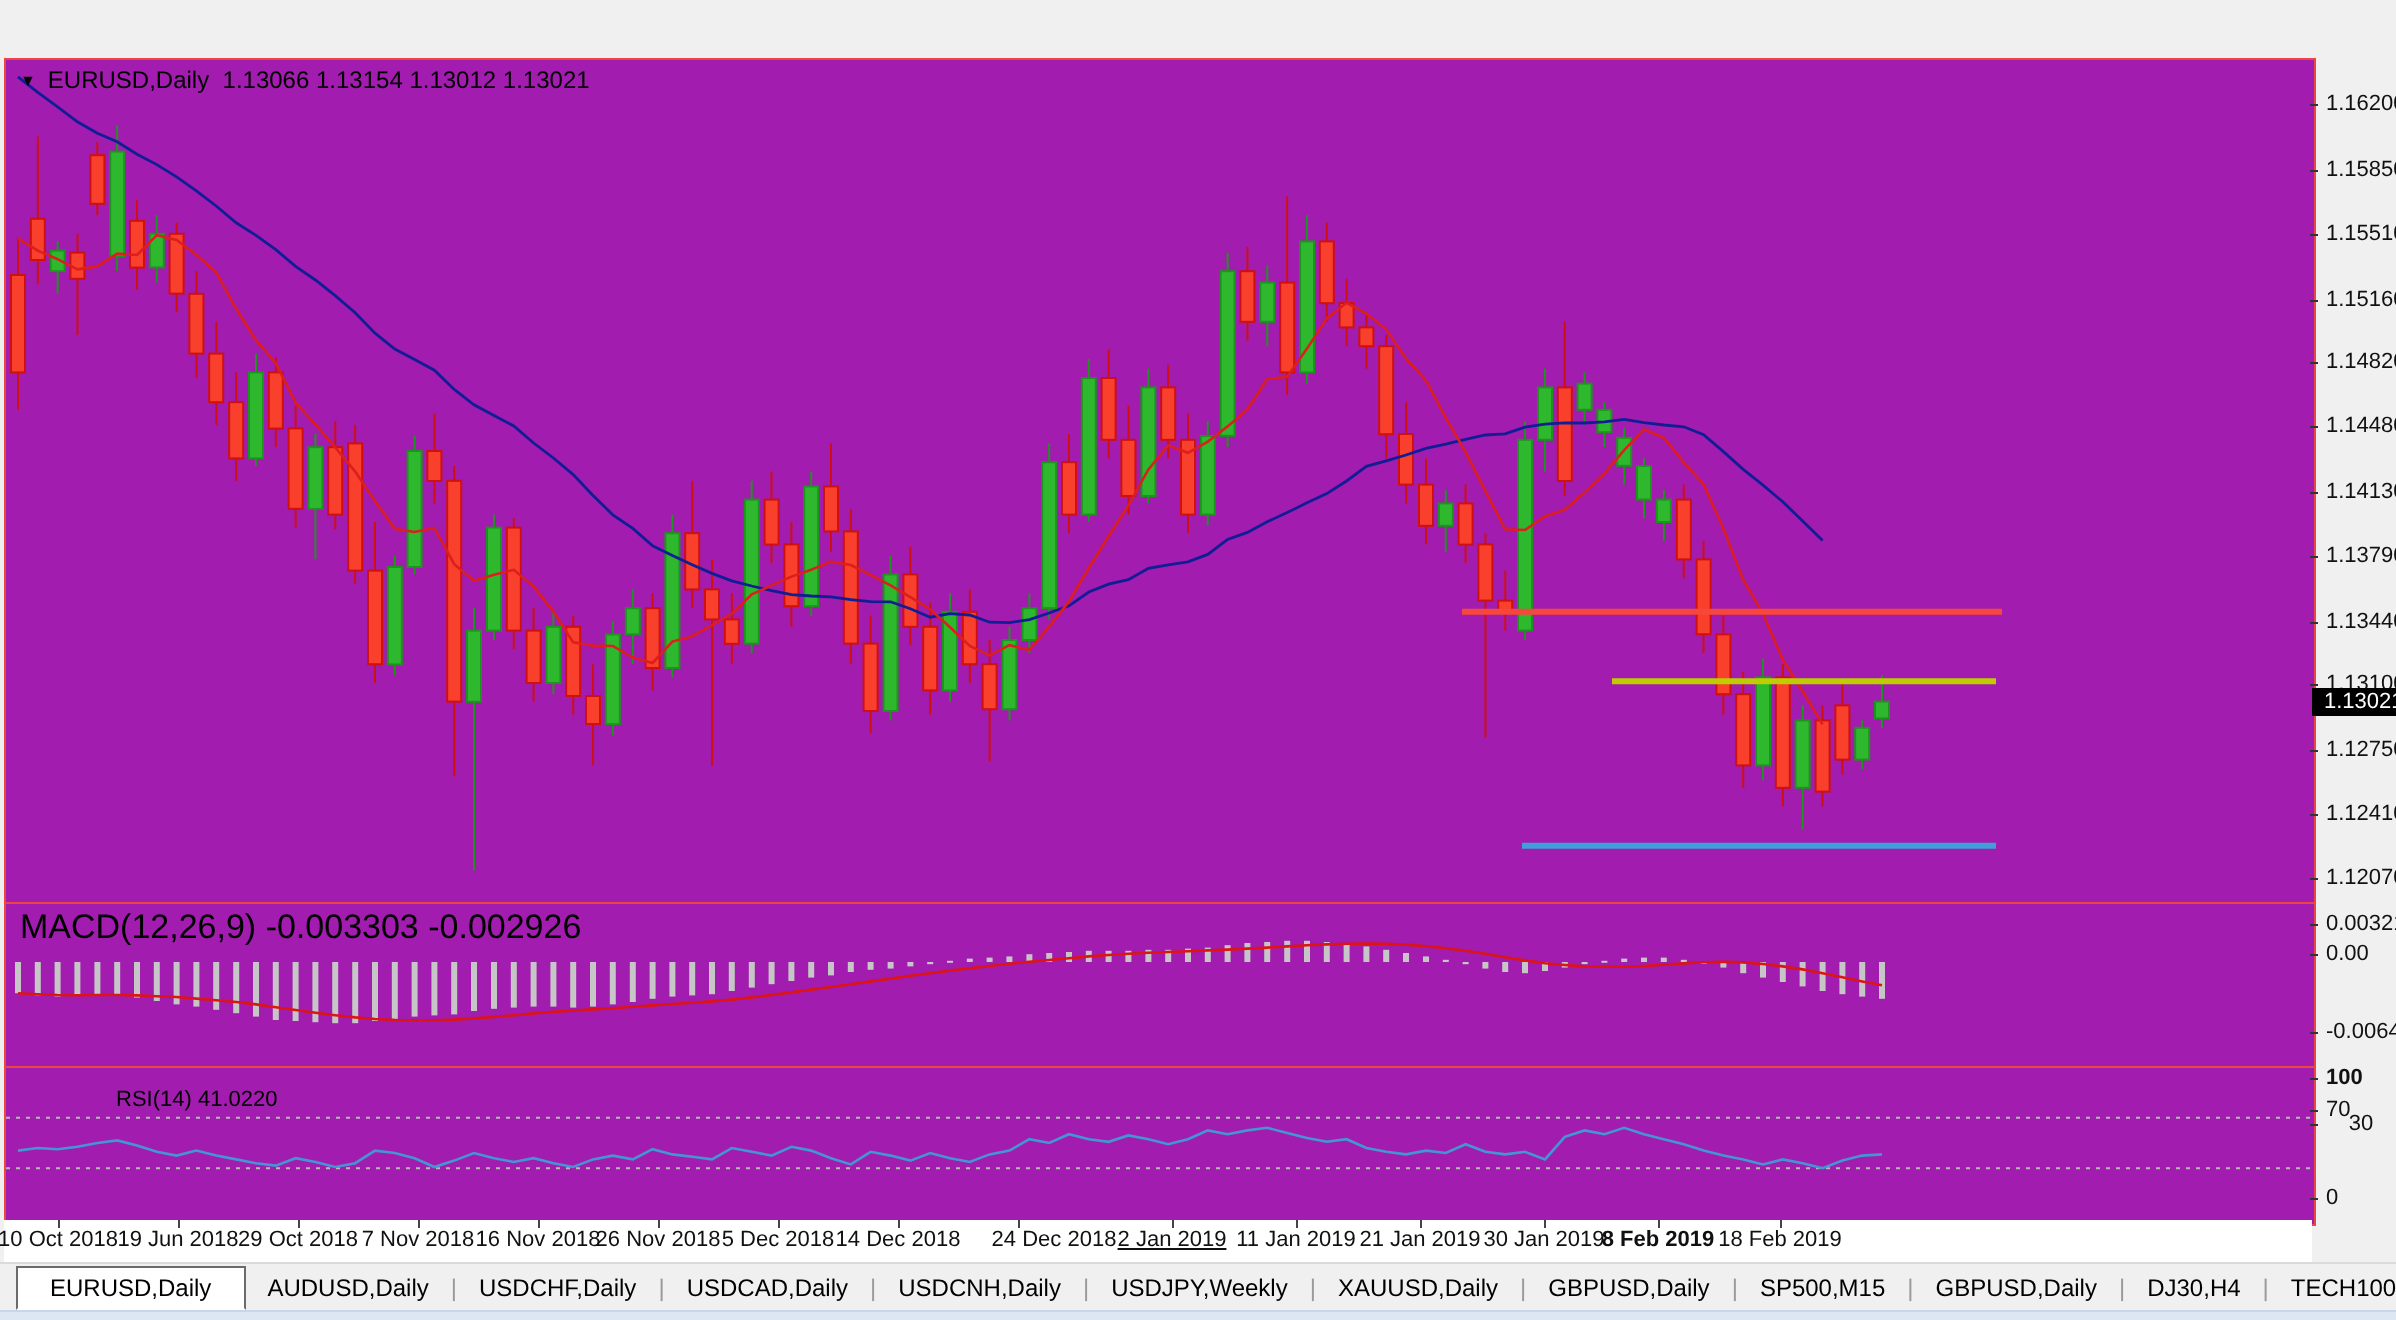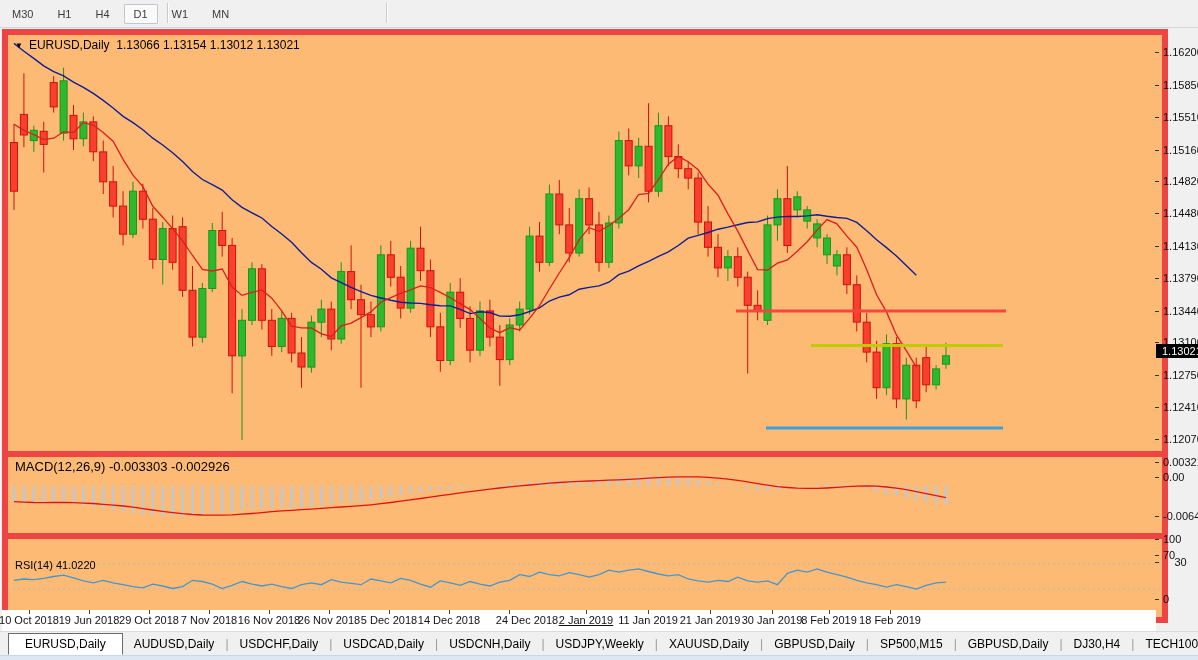--- a/index.html
+++ b/index.html
@@ -4,21 +4,21 @@
 <style>
   html,body{margin:0;padding:0;}
   body{width:1198px;height:660px;background:#f0f0f0;font-family:"Liberation Sans",sans-serif;overflow:hidden;position:relative;}
   .screen{position:absolute;inset:0;}
   
   .toolbar{position:absolute;left:0;top:0;width:1198px;height:27px;background:#f0f0f0;border-bottom:1px solid #d6d6d6;}
   .tf-btn{display:inline-block;margin:4px 2px 0 2px;padding:3px 9px;font-size:11px;color:#3c3c3c;border:1px solid transparent;border-radius:1px;cursor:default;}
   .tf-btn.active{background:#fafafa;border:1px solid #c0c6cc;}
   .tb-sep{position:absolute;top:3px;width:1px;height:20px;background:#c9c9c9;border-right:1px solid #fff;}
   
-  .panel{position:absolute;left:2px;width:1154px;background:#fdba74;border:6px solid #ef4444;}
+  .panel{position:absolute;left:2px;width:1154px;background:#a21caf;border:1px solid #ef4444;}
   #main-panel{top:29px;height:421px;}
   #macd-panel{top:451px;height:82px;}
   #rsi-panel{top:533px;height:78px;}
   .panel svg{position:absolute;left:0;top:0;}
   .pane-label{position:absolute;left:7px;top:3px;font-size:12px;color:#000;white-space:nowrap;z-index:5;}
   .menu-arrow{font-size:8px;margin-right:6px;position:relative;top:-1px;}
   
   .axis-label{position:absolute;left:1156px;width:42px;font-size:11px;color:#111;white-space:nowrap;}
   .axis-label .dash{position:absolute;left:-1px;top:6px;width:4px;height:1px;background:#333;}
   .axis-label .t{margin-left:7px;}
@@ -32,25 +32,20 @@
   .tab{font-size:12px;color:#000000;padding:3px 11px;white-space:nowrap;cursor:default;}
   .tab.active{background:#fff;color:#000;border:1px solid #6b6b6b;border-bottom-color:#fff;padding:3px 16px;position:relative;top:0px;}
   .tab-sep{color:#9a9a9a;font-size:12px;}
   .bottom-strip{position:absolute;left:0;top:655px;width:1198px;height:5px;background:#dde6f3;border-top:1px solid #c9d6e8;}
 </style>
 </head>
 <body>
 
 <div class="screen">
 
-  <div class="toolbar">
-    <span id="tf-buttons"><span class="tf-btn">M30</span><span class="tf-btn">H1</span><span class="tf-btn">H4</span><span class="tf-btn active">D1</span><span class="tf-btn">W1</span><span class="tf-btn">MN</span></span>
-    <span class="tb-sep" style="left:167px"></span>
-    <span class="tb-sep" style="left:386px"></span>
-  </div>
 
   <div class="panel" id="main-panel">
     <svg id="main-svg" width="1152" height="419">
         <g>
           <line x1="6" y1="88.8" x2="6" y2="174.9" stroke="#cf1010" stroke-width="1"></line>
           <line x1="15.915" y1="38.3" x2="15.915" y2="112.2" stroke="#cf1010" stroke-width="1"></line>
           <line x1="25.83" y1="90.7" x2="25.83" y2="116.9" stroke="#1d941d" stroke-width="1"></line>
           <line x1="35.745" y1="86.9" x2="35.745" y2="137.5" stroke="#cf1010" stroke-width="1"></line>
           <line x1="45.66" y1="41.1" x2="45.66" y2="77.6" stroke="#cf1010" stroke-width="1"></line>
           <line x1="55.574999999999996" y1="32.7" x2="55.574999999999996" y2="105.6" stroke="#1d941d" stroke-width="1"></line>
@@ -342,50 +337,50 @@
         <rect x="867.1" y="29.0" width="3" height="5.6" fill="#c6c6c6"></rect>
         <rect x="877.0" y="29.0" width="3" height="7.8" fill="#c6c6c6"></rect>
         <rect x="886.9" y="29.0" width="3" height="10.0" fill="#c6c6c6"></rect>
         <rect x="896.8" y="29.0" width="3" height="12.2" fill="#c6c6c6"></rect>
         <rect x="906.8" y="29.0" width="3" height="14.5" fill="#c6c6c6"></rect>
         <rect x="916.7" y="29.0" width="3" height="16.1" fill="#c6c6c6"></rect>
         <rect x="926.6" y="29.0" width="3" height="17.3" fill="#c6c6c6"></rect>
         <rect x="936.5" y="29.0" width="3" height="18.4" fill="#c6c6c6"></rect>
         <polyline points="6.0,44.6 15.9,45.1 25.8,45.5 35.7,45.6 45.7,45.5 55.6,45.5 65.5,45.7 75.4,46.1 85.3,46.5 95.2,47.3 105.1,48.1 115.1,49.0 125.0,50.2 134.9,51.6 144.8,53.0 154.7,54.4 164.6,55.6 174.6,56.7 184.5,57.5 194.4,58.0 204.3,58.1 214.2,58.1 224.1,57.8 234.0,57.2 244.0,56.5 253.9,55.6 263.8,54.7 273.7,53.9 283.6,53.3 293.5,52.7 303.4,52.1 313.4,51.4 323.3,50.7 333.2,50.0 343.1,49.4 353.0,48.7 362.9,47.8 372.9,46.7 382.8,45.5 392.7,44.2 402.6,42.8 412.5,41.5 422.4,40.1 432.3,38.7 442.3,37.3 452.2,35.9 462.1,34.6 472.0,33.3 481.9,32.1 491.8,31.0 501.7,29.9 511.7,28.9 521.6,28.0 531.5,27.1 541.4,26.2 551.3,25.5 561.2,24.9 571.2,24.4 581.1,24.0 591.0,23.6 600.9,23.2 610.8,22.8 620.7,22.3 630.6,21.8 640.6,21.2 650.5,20.6 660.4,20.2 670.3,19.9 680.2,19.8 690.1,19.9 700.0,20.3 710.0,21.1 719.9,22.1 729.8,23.4 739.7,24.9 749.6,26.6 759.5,28.2 769.5,29.6 779.4,30.5 789.3,31.2 799.2,31.4 809.1,31.4 819.0,31.0 828.9,30.4 838.9,29.7 848.8,29.1 858.7,28.9 868.6,29.2 878.5,30.0 888.4,31.2 898.3,32.7 908.3,34.6 918.2,36.6 928.1,38.7 938.0,40.6" fill="none" stroke="#dc1414" stroke-width="1.3"></polyline>
       </svg>
-    <div class="pane-label" style="font-size:13px;top:2px;">MACD(12,26,9) -0.003303 -0.002926</div>
+    <div class="pane-label" style="font-size:17px;top:2px;">MACD(12,26,9) -0.003303 -0.002926</div>
   </div>
 
   <div class="panel" id="rsi-panel">
     <svg id="rsi-svg" width="1152" height="76">
         <line x1="0" y1="24.9" x2="1152" y2="24.9" stroke="#b8b8b8" stroke-width="1" stroke-dasharray="2,3"></line>
         <line x1="0" y1="50.1" x2="1152" y2="50.1" stroke="#b8b8b8" stroke-width="1" stroke-dasharray="2,3"></line>
         <polyline points="6.0,41.3 15.9,40.0 25.8,40.6 35.7,39.4 45.7,37.5 55.6,36.2 65.5,38.8 75.4,41.9 85.3,43.8 95.2,41.3 105.1,43.8 115.1,45.7 125.0,47.6 134.9,48.8 144.8,45.1 154.7,47.0 164.6,49.5 174.6,47.6 184.5,41.3 194.4,42.5 204.3,45.1 214.2,49.5 224.1,46.3 234.0,42.5 244.0,45.1 253.9,47.0 263.8,45.1 273.7,47.6 283.6,49.5 293.5,45.7 303.4,43.8 313.4,45.7 323.3,40.6 333.2,43.2 343.1,44.4 353.0,45.7 362.9,40.0 372.9,41.9 382.8,43.8 392.7,39.4 402.6,41.3 412.5,45.1 422.4,48.2 432.3,41.9 442.3,43.8 452.2,46.3 462.1,42.5 472.0,45.1 481.9,47.0 491.8,43.2 501.7,41.3 511.7,35.6 521.6,37.5 531.5,33.1 541.4,35.6 551.3,36.9 561.2,33.7 571.2,35.6 581.1,38.1 591.0,35.6 600.9,31.2 610.8,33.1 620.7,31.2 630.6,29.9 640.6,32.5 650.5,35.0 660.4,36.9 670.3,35.6 680.2,40.0 690.1,41.9 700.0,43.2 710.0,41.3 719.9,42.5 729.8,38.1 739.7,41.9 749.6,43.2 759.5,41.9 769.5,45.7 779.4,34.4 789.3,31.2 799.2,33.1 809.1,29.9 819.0,33.1 828.9,35.6 838.9,38.1 848.8,41.3 858.7,43.8 868.6,45.7 878.5,48.2 888.4,45.7 898.3,47.6 908.3,50.1 918.2,46.3 928.1,43.8 938.0,43.2" fill="none" stroke="#4496d2" stroke-width="1.3"></polyline>
       </svg>
-    <div class="pane-label" style="font-size:11px;top:20px;">RSI(14) 41.0220</div>
+    <div class="pane-label" style="font-size:11px;top:10px;margin-left:48px;">RSI(14) 41.0220</div>
   </div>
 
   <div id="axis-layer">
       <div class="axis-label" style="top: 46px;"><span class="dash"></span><span class="t">1.16200</span></div>
       <div class="axis-label" style="top: 79px;"><span class="dash"></span><span class="t">1.15850</span></div>
       <div class="axis-label" style="top: 111px;"><span class="dash"></span><span class="t">1.15510</span></div>
       <div class="axis-label" style="top: 144px;"><span class="dash"></span><span class="t">1.15160</span></div>
       <div class="axis-label" style="top: 175px;"><span class="dash"></span><span class="t">1.14820</span></div>
       <div class="axis-label" style="top: 207px;"><span class="dash"></span><span class="t">1.14480</span></div>
       <div class="axis-label" style="top: 240px;"><span class="dash"></span><span class="t">1.14130</span></div>
       <div class="axis-label" style="top: 272px;"><span class="dash"></span><span class="t">1.13790</span></div>
       <div class="axis-label" style="top: 305px;"><span class="dash"></span><span class="t">1.13440</span></div>
       <div class="axis-label" style="top: 336px;"><span class="dash"></span><span class="t">1.13100</span></div>
       <div class="axis-label" style="top: 369px;"><span class="dash"></span><span class="t">1.12750</span></div>
       <div class="axis-label" style="top: 401px;"><span class="dash"></span><span class="t">1.12410</span></div>
       <div class="axis-label" style="top: 433px;"><span class="dash"></span><span class="t">1.12070</span></div>
       <div class="axis-label" style="top: 456px;"><span class="dash"></span><span class="t">0.003216</span></div>
       <div class="axis-label" style="top: 471px;"><span class="dash"></span><span class="t">0.00</span></div>
       <div class="axis-label" style="top: 510px;"><span class="dash"></span><span class="t">-0.006485</span></div>
-      <div class="axis-label" style="top: 533px;"><span class="dash"></span><span class="t">100</span></div>
+      <div class="axis-label" style="top: 533px; font-weight: bold;"><span class="dash"></span><span class="t">100</span></div>
       <div class="axis-label" style="top: 549px;"><span class="dash"></span><span class="t">70</span></div>
       <div class="axis-label" style="top: 556px; text-align: center;"><span class="dash"></span><span class="t">30</span></div>
       <div class="axis-label" style="top: 593px;"><span class="dash"></span><span class="t">0</span></div>
     </div>
   <div id="price-box" style="top: 344px;">1.13021</div>
 
   <div id="date-axis">
       <div class="date-tick" style="left: 27px;"></div>
       <div class="date-label" style="left: 27px;">10 Oct 2018</div>
       <div class="date-tick" style="left: 87px;"></div>
@@ -406,21 +401,21 @@
       <div class="date-label" style="left: 525px;">24 Dec 2018</div>
       <div class="date-tick" style="left: 584px;"></div>
       <div class="date-label" style="left: 584px; text-decoration: underline;">2 Jan 2019</div>
       <div class="date-tick" style="left: 646px;"></div>
       <div class="date-label" style="left: 646px; text-align: right;">11 Jan 2019</div>
       <div class="date-tick" style="left: 708px;"></div>
       <div class="date-label" style="left: 708px;">21 Jan 2019</div>
       <div class="date-tick" style="left: 770px;"></div>
       <div class="date-label" style="left: 770px;">30 Jan 2019</div>
       <div class="date-tick" style="left: 827px;"></div>
-      <div class="date-label" style="left: 827px;">8 Feb 2019</div>
+      <div class="date-label" style="left: 827px; font-weight: bold;">8 Feb 2019</div>
       <div class="date-tick" style="left: 888px;"></div>
       <div class="date-label" style="left: 888px;">18 Feb 2019</div>
     </div>
 
   <div id="tabbar">
       <span class="tab active">EURUSD,Daily</span>
       <span class="tab">AUDUSD,Daily</span>
       <span class="tab-sep">|</span>
       <span class="tab">USDCHF,Daily</span>
       <span class="tab-sep">|</span>

